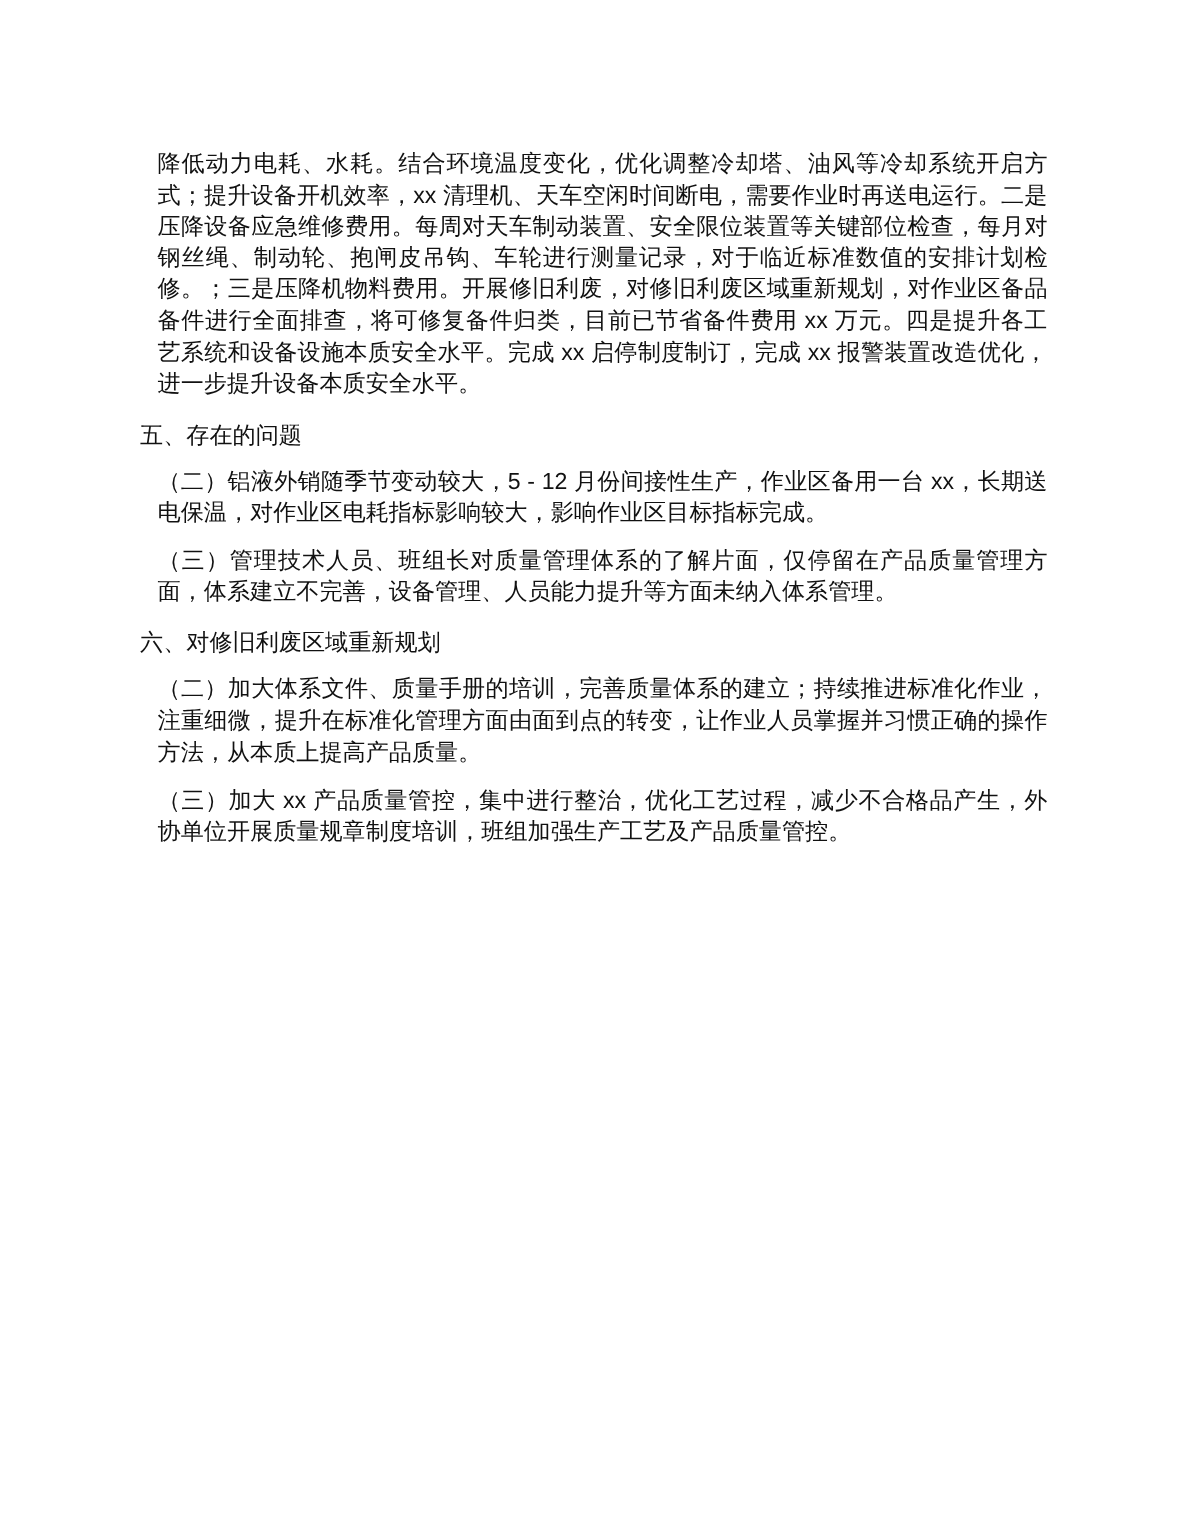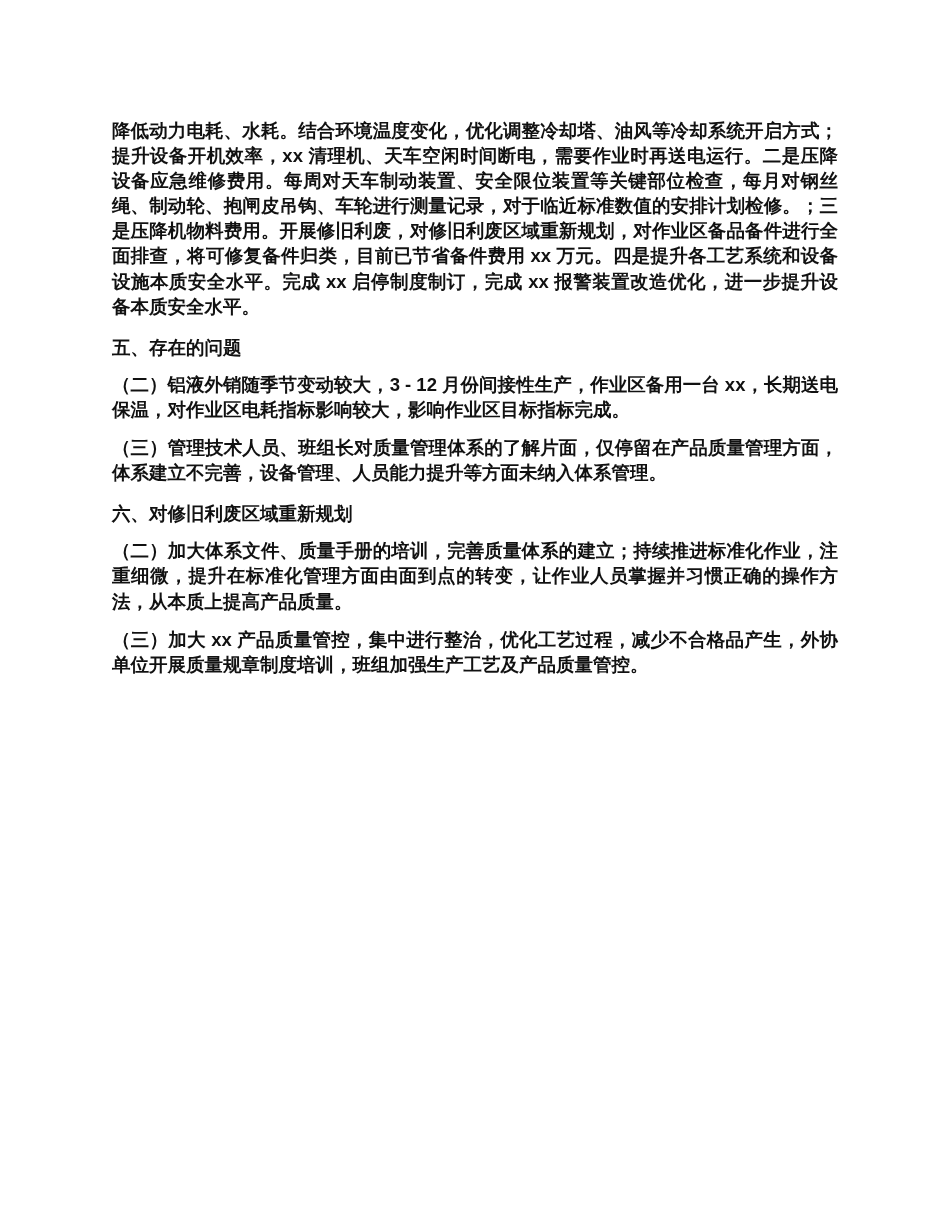--- a/index.html
+++ b/index.html
@@ -26,31 +26,30 @@
 
   .doc-body {
     width: 726px;
   }
 
   .para {
     font-size: 18.5px;
     line-height: 25.1px;
     text-align: justify;
     text-justify: inter-character;
-    margin: 0 0 7px 0;
+    margin: 0 0 7px 14px;
     letter-spacing: 0;
     word-break: break-all;
     color: #111111;
-    font-weight: bold;
   }
 
   .heading {
     font-size: 18.5px;
     line-height: 25.1px;
-    font-weight: bold;
+    font-weight: normal;
     margin: 16px 0 12px 0;
     text-align: left;
     color: #111111;
   }
 
   .para + .heading {
     margin-top: 16px;
   }
 
   .block-gap {
@@ -61,21 +60,21 @@
 <body>
 
 <div class="page">
   <div class="doc-body">
 
     <p class="para block-gap">降低动力电耗、水耗。结合环境温度变化，优化调整冷却塔、油风等冷却系统开启方式；提升设备开机效率，xx 清理机、天车空闲时间断电，需要作业时再送电运行。二是压降设备应急维修费用。每周对天车制动装置、安全限位装置等关键部位检查，每月对钢丝绳、制动轮、抱闸皮吊钩、车轮进行测量记录，对于临近标准数值的安排计划检修。；三是压降机物料费用。开展修旧利废，对修旧利废区域重新规划，对作业区备品备件进行全面排查，将可修复备件归类，目前已节省备件费用 xx 万元。四是提升各工艺系统和设备设施本质安全水平。完成 xx 启停制度制订，完成 xx 报警装置改造优化，进一步提升设备本质安全水平。</p>
 
     <h2 class="heading">五、存在的问题</h2>
 
 
-    <p class="para block-gap">（二）铝液外销随季节变动较大，3 - 12 月份间接性生产，作业区备用一台 xx，长期送电保温，对作业区电耗指标影响较大，影响作业区目标指标完成。</p>
+    <p class="para block-gap">（二）铝液外销随季节变动较大，5 - 12 月份间接性生产，作业区备用一台 xx，长期送电保温，对作业区电耗指标影响较大，影响作业区目标指标完成。</p>
 
     <p class="para block-gap">（三）管理技术人员、班组长对质量管理体系的了解片面，仅停留在产品质量管理方面，体系建立不完善，设备管理、人员能力提升等方面未纳入体系管理。</p>
 
 
     <h2 class="heading">六、对修旧利废区域重新规划</h2>
 
 
     <p class="para block-gap">（二）加大体系文件、质量手册的培训，完善质量体系的建立；持续推进标准化作业，注重细微，提升在标准化管理方面由面到点的转变，让作业人员掌握并习惯正确的操作方法，从本质上提高产品质量。</p>
 
     <p class="para">（三）加大 xx 产品质量管控，集中进行整治，优化工艺过程，减少不合格品产生，外协单位开展质量规章制度培训，班组加强生产工艺及产品质量管控。</p>

